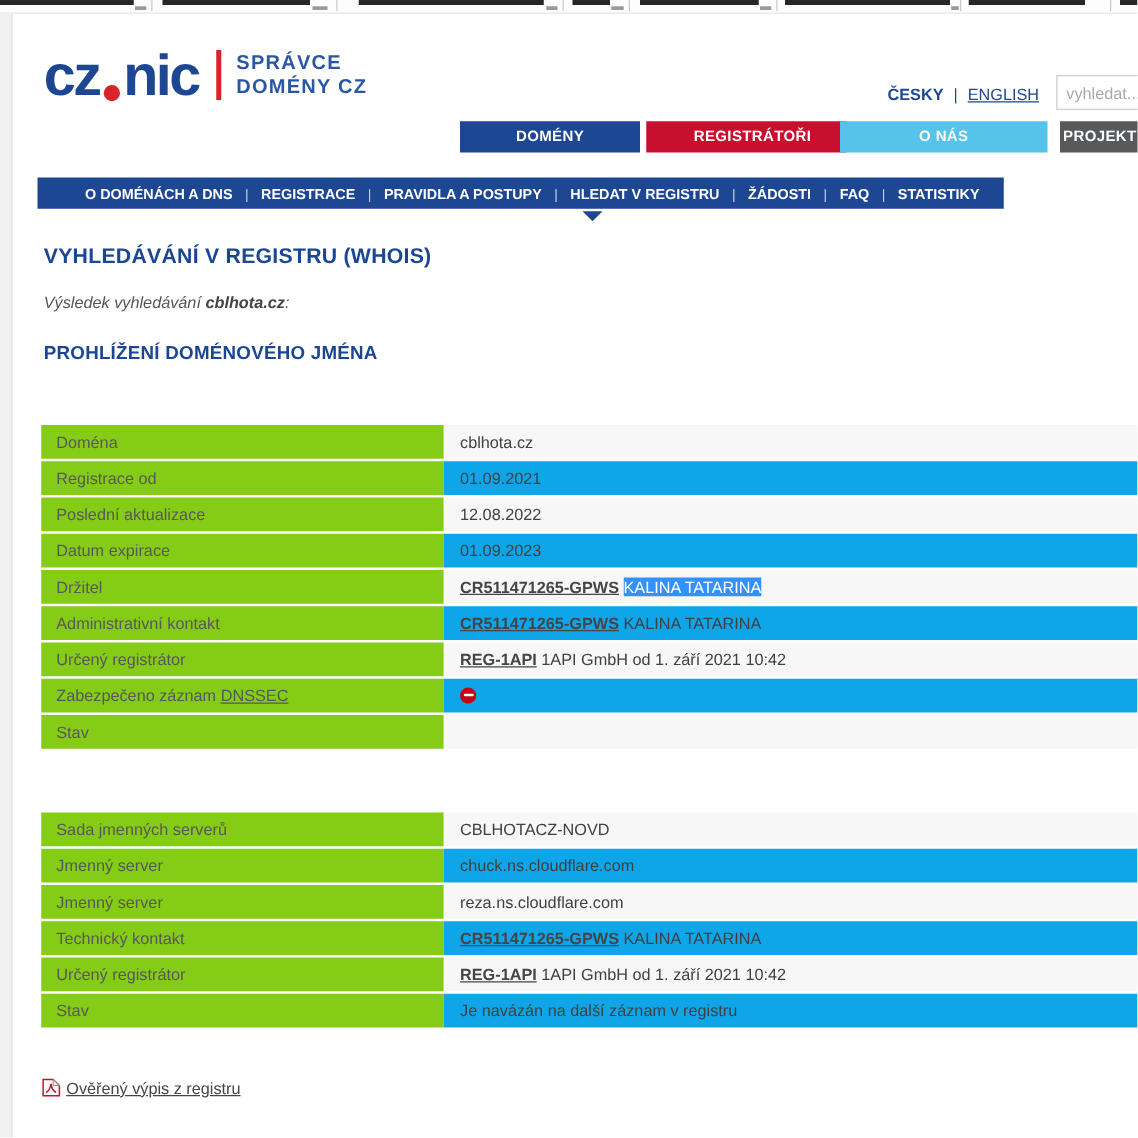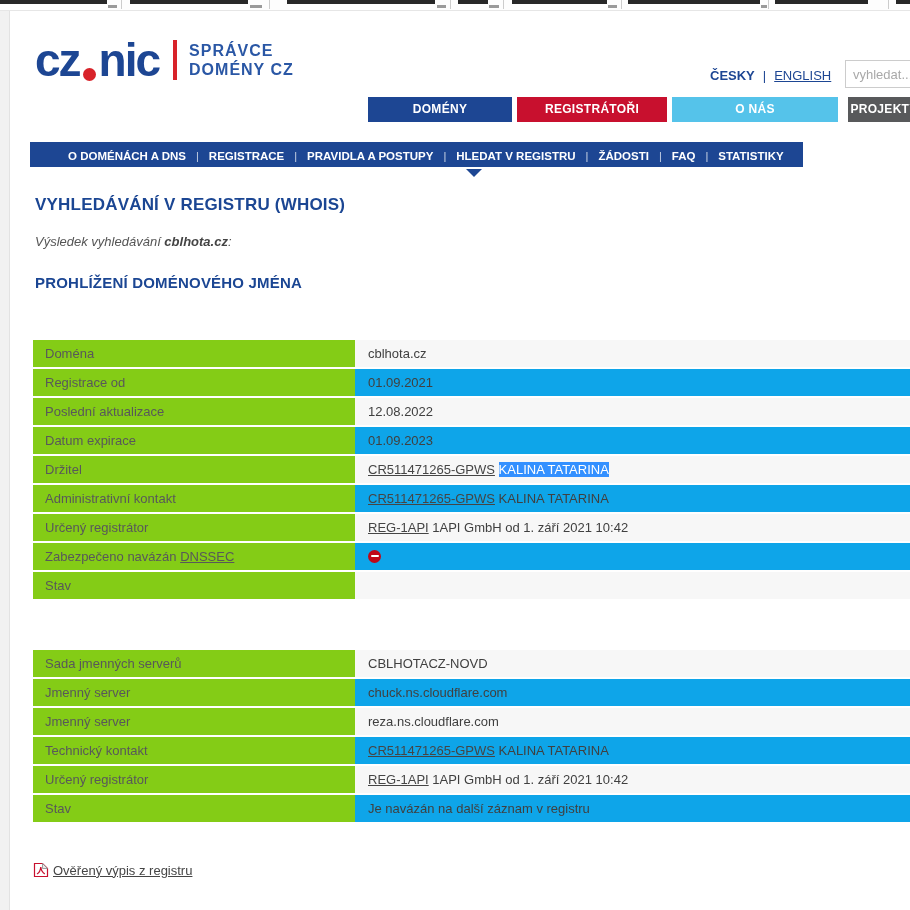--- a/index.html
+++ b/index.html
@@ -47,21 +47,21 @@
   .result-line b{color:#444;}
   .h2{margin:25px 0 0 25px;font-size:15px;font-weight:bold;color:#1b4693;letter-spacing:.2px;}
   .tbl{margin:49px 0 0 23px;width:877px;}
   .tbl.second{margin-top:51px;}
   .t-row{display:flex;height:27px;margin-bottom:2px;font-size:13px;line-height:27px;}
   .t-label{width:310px;background:#84cc16;color:#58585a;padding-left:12px;flex:none;}
   .t-label a{color:#58585a;text-decoration:underline;}
   .t-value{flex:1;padding-left:13px;color:#404040;}
   .t-value.odd{background:#f7f7f7;}
   .t-value.even{background:#0ea5e9;}
-  .t-value a.tbl-link{color:#454545;text-decoration:underline;}
+  .t-value a.tbl-link{color:#454545;text-decoration:underline;font-weight:bold;}
   .selected-text{background:#3390ff;color:#fff;}
   .no-entry{display:inline-block;width:13px;height:13px;border-radius:50%;background:#c00718;
     position:relative;vertical-align:middle;margin-top:-3px;}
   .no-entry::after{content:'';position:absolute;left:2.5px;top:5.25px;width:8px;height:2.5px;background:#fff;border-radius:1px;}
   
   .pdf-line{margin:40px 0 0 23px;font-size:13px;display:flex;align-items:center;}
   .pdf-line a{color:#454545;text-decoration:underline;margin-left:4px;}
   .pdf-ico{width:16px;height:16px;flex:none;}
 </style>
 </head>
@@ -109,21 +109,21 @@
       </span>
     </div>
     <div class="lang">
       <a href="#" class="cs">ČESKY</a><span class="div">|</span><a href="#" class="en">ENGLISH</a>
     </div>
     <input class="search-box" type="text" placeholder="vyhledat..." style="">
   </div>
 
   <div class="main-nav">
       <div class="tab" style="left: 358px; width: 144px; background: rgb(29, 70, 147);">DOMÉNY</div>
-      <div class="tab" style="left: 507px; width: 150px; background: rgb(200, 16, 46);">REGISTRÁTOŘI</div>
+      <div class="tab" style="left: 507px; width: 150px; background: rgb(200, 16, 46); padding-left: 10px;">REGISTRÁTOŘI</div>
       <div class="tab" style="left: 662px; width: 166px; background: rgb(85, 195, 234);">O NÁS</div>
       <div class="tab" style="left: 838px; width: 72px; background: rgb(88, 89, 91);">PROJEKTY</div>
     </div>
 
   <div class="sub-nav"><a href="#" class="snav-item">O DOMÉNÁCH A DNS</a><span class="sep">|</span><a href="#" class="snav-item">REGISTRACE</a><span class="sep">|</span><a href="#" class="snav-item">PRAVIDLA A POSTUPY</a><span class="sep">|</span><a href="#" class="snav-item active">HLEDAT V REGISTRU</a><span class="sep">|</span><a href="#" class="snav-item">ŽÁDOSTI</a><span class="sep">|</span><a href="#" class="snav-item">FAQ</a><span class="sep">|</span><a href="#" class="snav-item">STATISTIKY</a></div>
 
   <div class="h1">VYHLEDÁVÁNÍ V REGISTRU (WHOIS)</div>
 
   <div class="result-line">
     <span>Výsledek vyhledávání </span><b>cblhota.cz</b><span>:</span>
@@ -154,21 +154,21 @@
       </div>
       <div class="t-row">
         <div class="t-label"><span>Administrativní kontakt</span></div>
         <div class="t-value even"><a href="#" class="tbl-link">CR511471265-GPWS</a><span> KALINA TATARINA</span></div>
       </div>
       <div class="t-row">
         <div class="t-label"><span>Určený registrátor</span></div>
         <div class="t-value odd"><a href="#" class="tbl-link">REG-1API</a><span> 1API GmbH od 1. září 2021 10:42</span></div>
       </div>
       <div class="t-row">
-        <div class="t-label"><span>Zabezpečeno navázán </span><a href="#" class="tbl-link">DNSSEC</a></div>
+        <div class="t-label"><span>Zabezpečeno záznam </span><a href="#" class="tbl-link">DNSSEC</a></div>
         <div class="t-value even"><span class="no-entry"></span></div>
       </div>
       <div class="t-row">
         <div class="t-label"><span>Stav</span></div>
         <div class="t-value odd"></div>
       </div>
     </div>
 
   <div class="tbl second">
       <div class="t-row">

